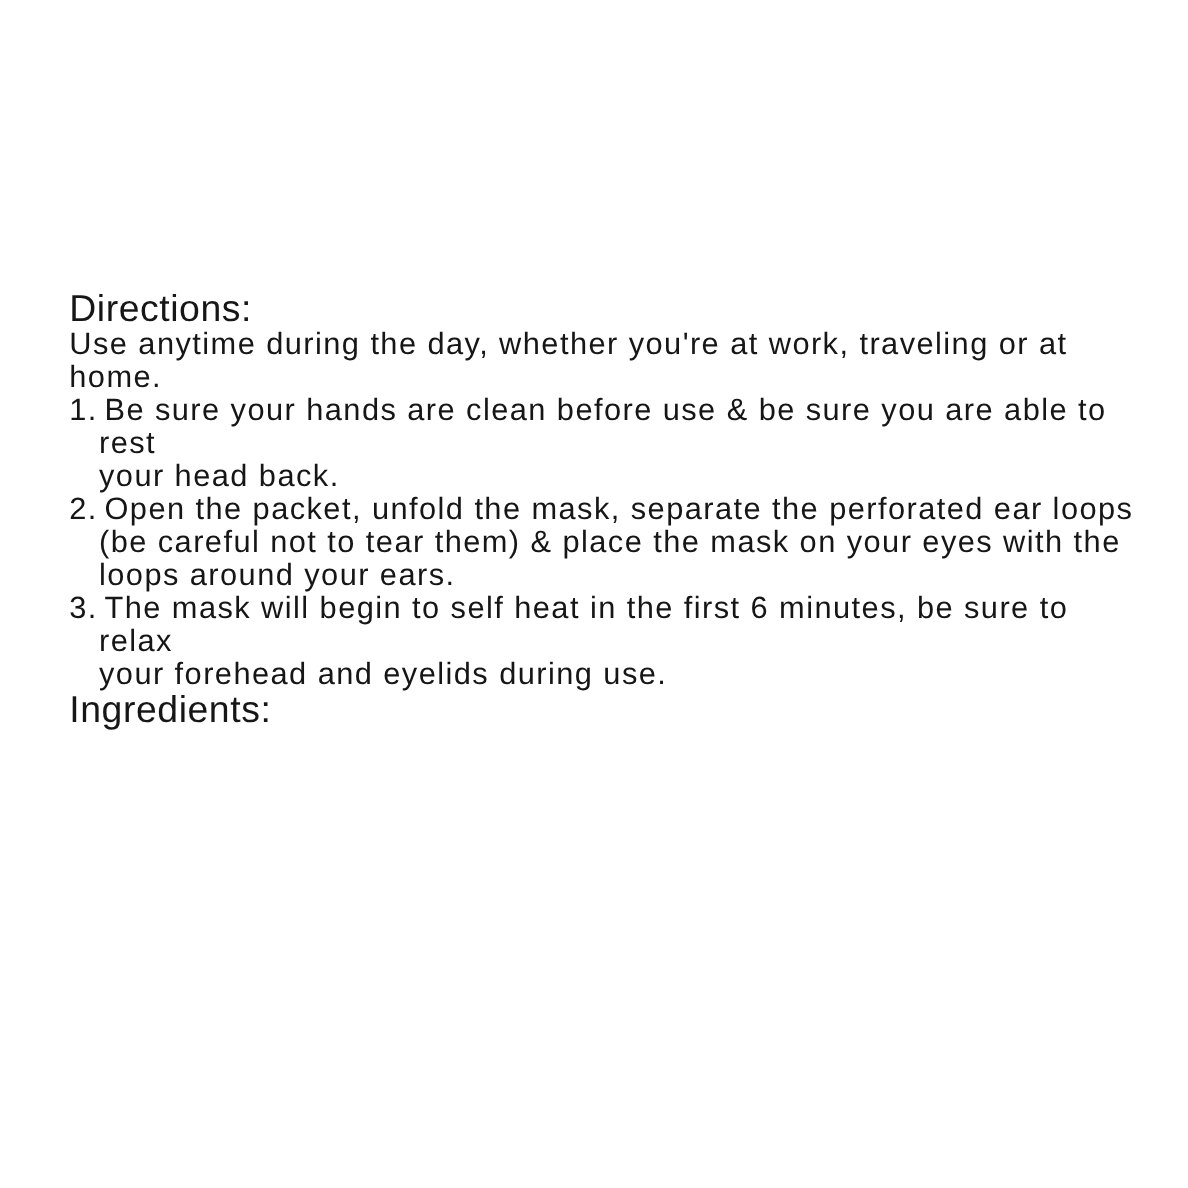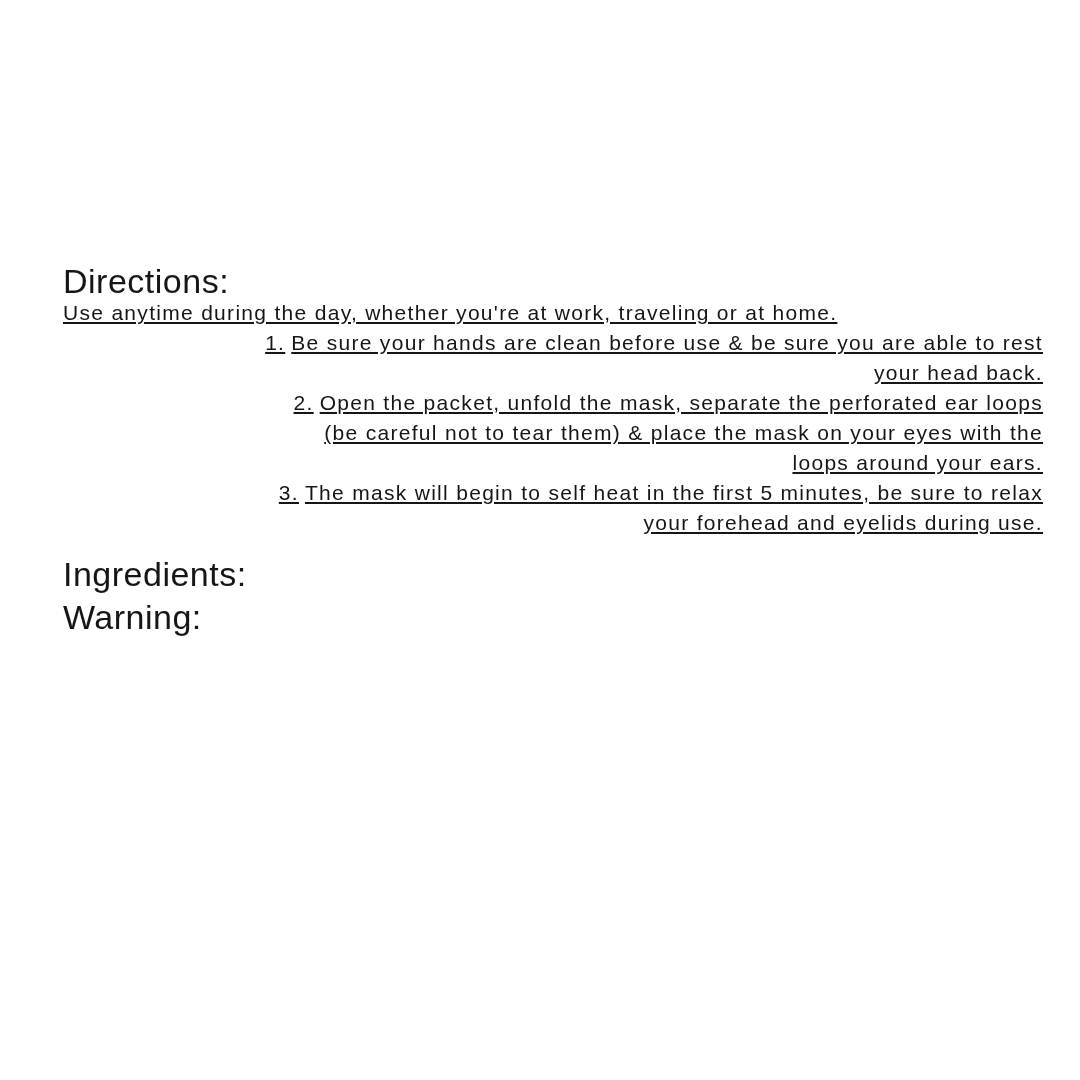--- a/index.html
+++ b/index.html
@@ -24,45 +24,43 @@
 
   h2 {
     font-size: 34px;
     line-height: 34px;
     font-weight: 400;
     letter-spacing: 0.5px;
     margin: 0;
     padding: 0;
   }
 
-  .h2-ingredients { margin-top: 19px; }
+  .h2-ingredients { }
   .h2-warning    { margin-top: 9px;  }
 
   .body-text, .steps li {
-    font-size: 21px;
+    font-size: 28px;
     line-height: 30px;
     font-weight: 400;
     letter-spacing: 1.3px;
     margin: 0;
     padding: 0;
-    text-decoration: underline;
   }
 
   .body-text { white-space: pre-line; }
 
   ol.steps {
     list-style: none;
     margin: 0;
     padding: 0;
   }
 
   ol.steps li {
     padding-left: 27px;
     text-indent: -27px;
-    text-align: right;
   }
 
   ol.steps .step-num  { margin-right: 6px; }
   ol.steps .step-text { white-space: pre-line; }
 </style>
 </head>
 <body style="background: rgb(255, 255, 255); color: rgb(22, 22, 22);">
 
 <div class="label-panel">
 
@@ -73,27 +71,26 @@
       <li>
         <span class="step-num">1.</span><span class="step-text">Be sure your hands are clean before use &amp; be sure you are able to rest
 your head back.</span>
       </li>
       <li>
         <span class="step-num">2.</span><span class="step-text">Open the packet, unfold the mask, separate the perforated ear loops
 (be careful not to tear them) &amp; place the mask on your eyes with the
 loops around your ears.</span>
       </li>
       <li>
-        <span class="step-num">3.</span><span class="step-text">The mask will begin to self heat in the first 5 minutes, be sure to relax
+        <span class="step-num">3.</span><span class="step-text">The mask will begin to self heat in the first 6 minutes, be sure to relax
 your forehead and eyelids during use.</span>
       </li>
     </ol>
   </section>
 
   <section class="section">
     <h2 class="h2-ingredients">Ingredients:</h2>
   </section>
 
   <section class="section">
-    <h2 class="h2-warning">Warning:</h2>
   </section>
 
 </div>
 
 </body></html>

